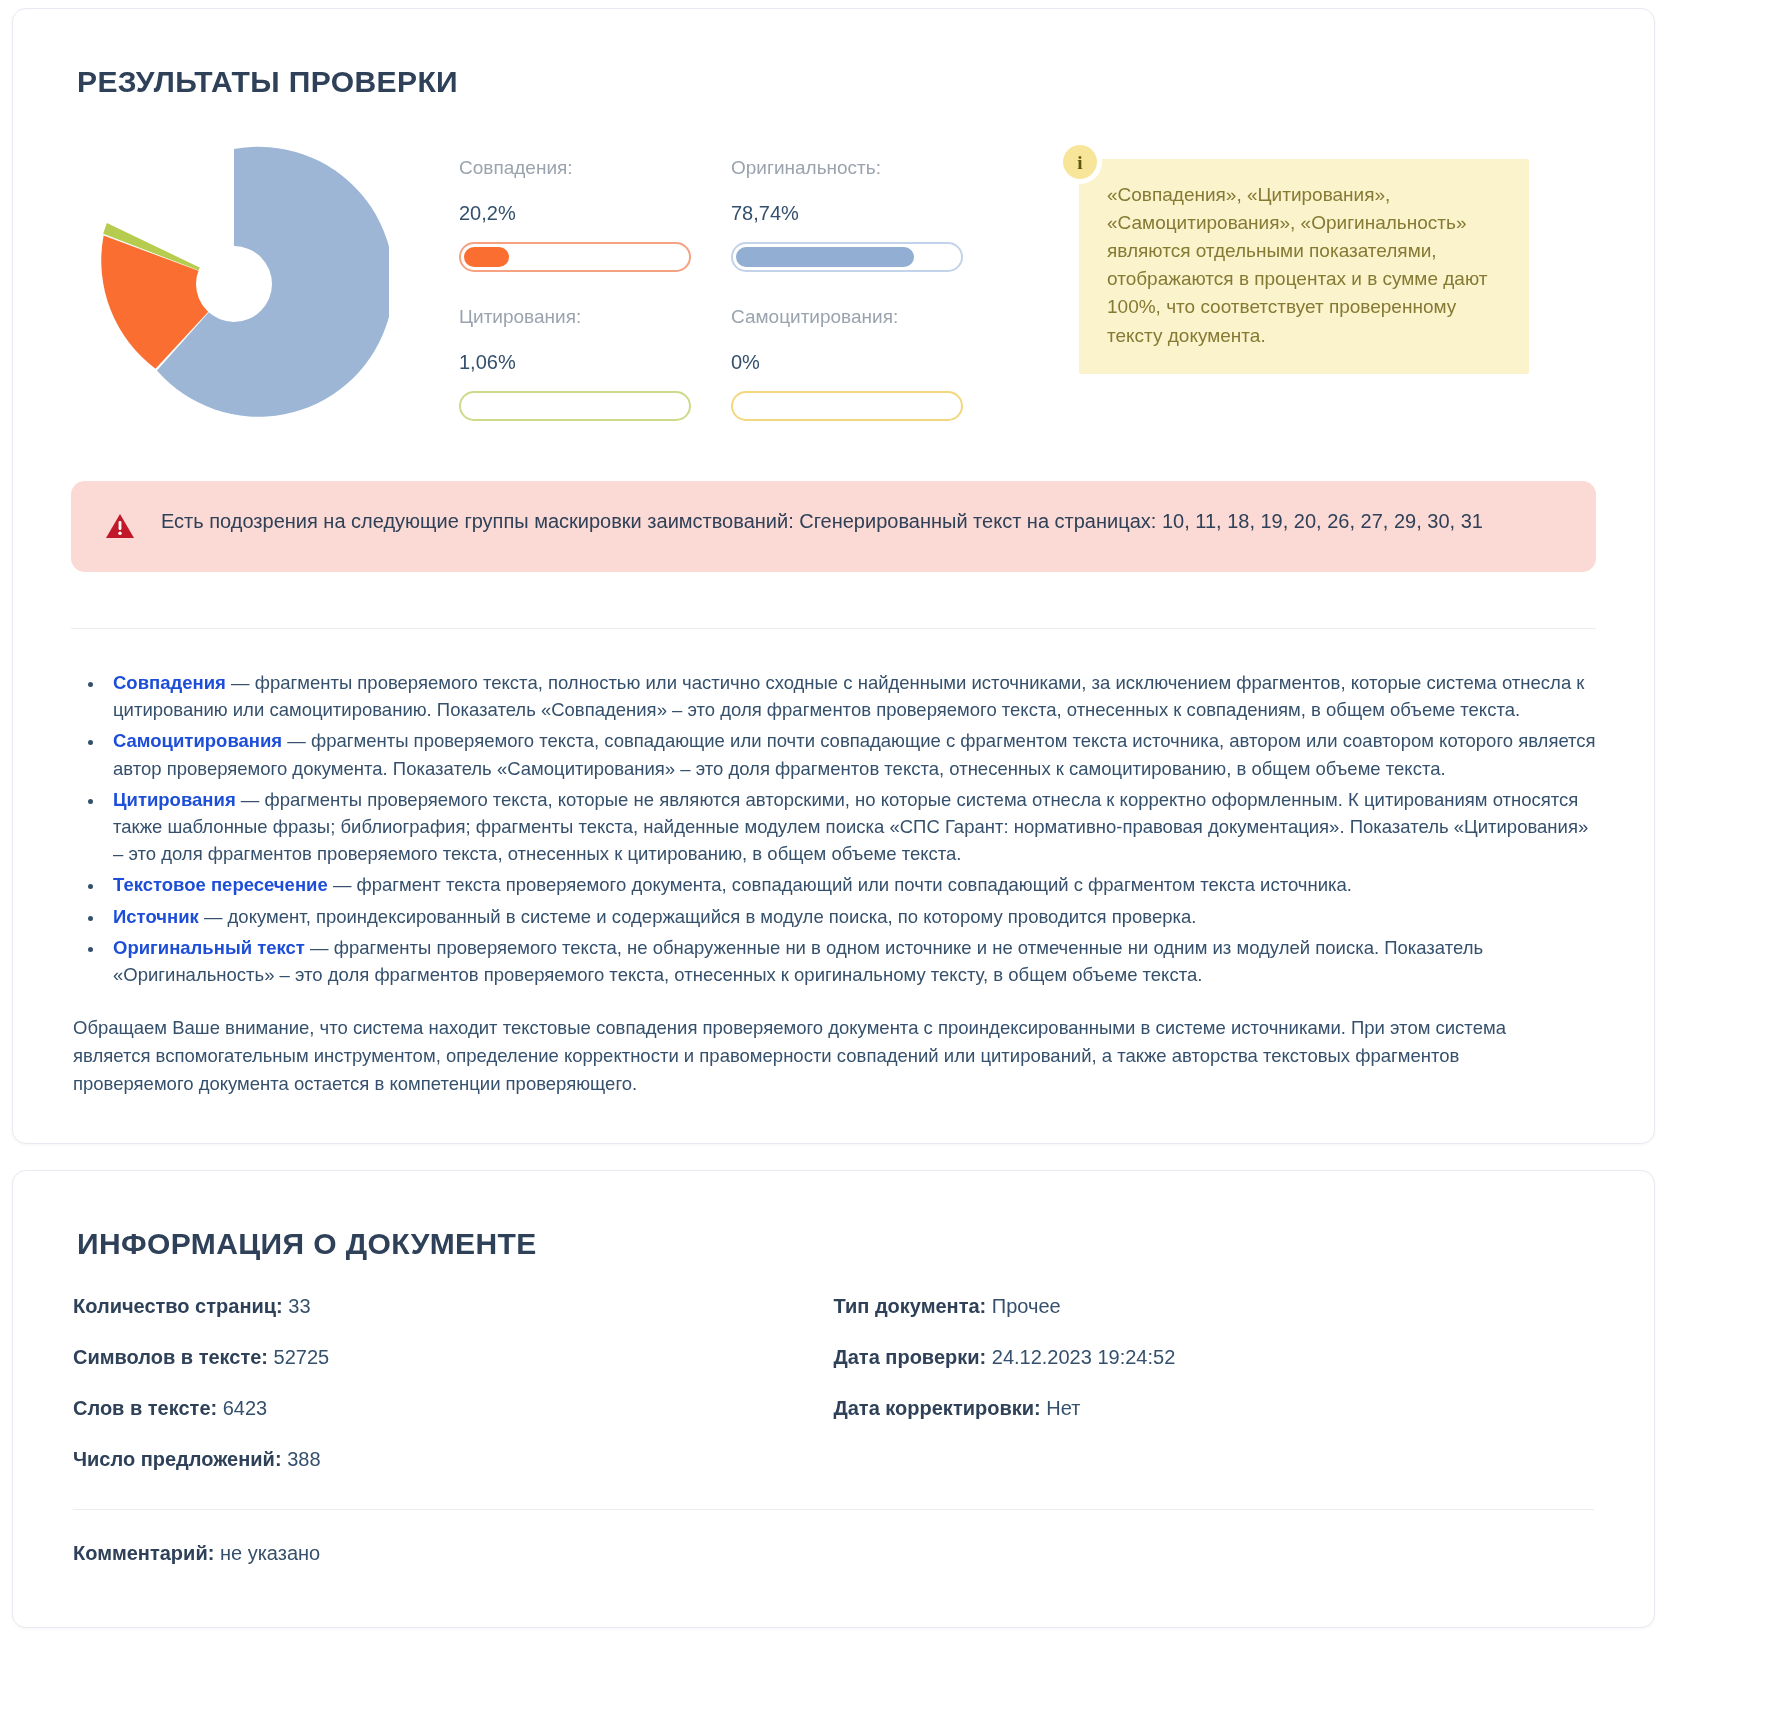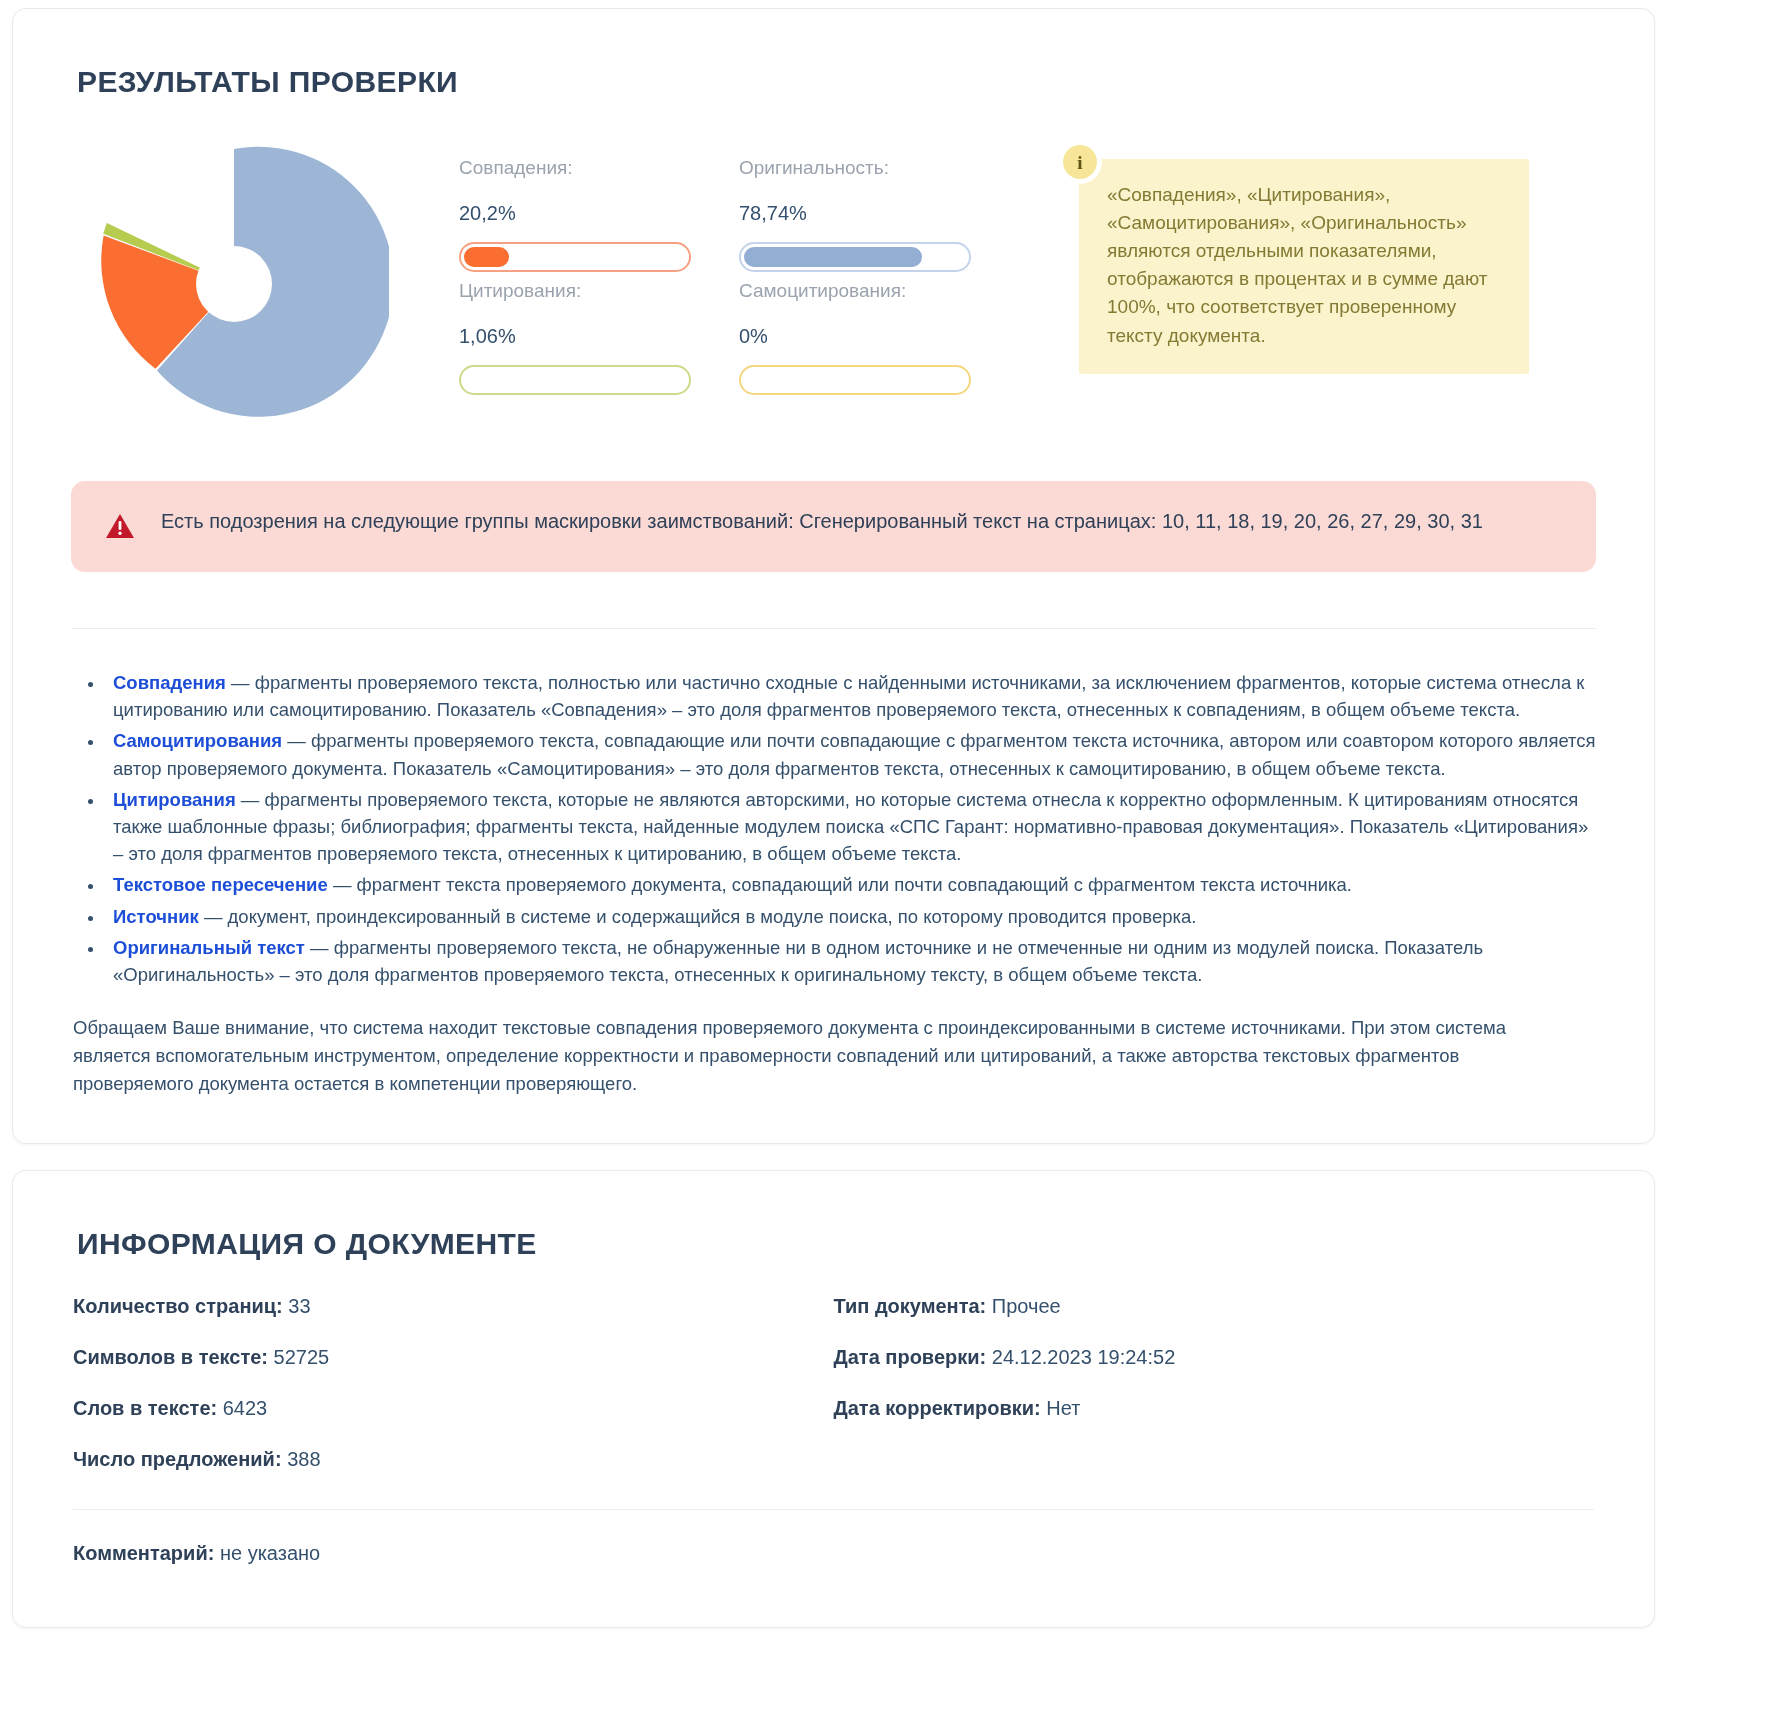--- a/index.html
+++ b/index.html
@@ -47,21 +47,20 @@
   .donut { display:block; }
 
   .metrics {
     display: grid;
     grid-template-columns: 272px 272px;
     grid-column-gap: 0px;
     grid-row-gap: 34px;
     padding-top: 24px;
     padding-left: 60px;
     min-width: 620px;
-    gap: 8px;
   }
   .metric-label {
     font-size: 19px;
     color: #9aa3ae;
     margin-bottom: 9px;
     white-space: nowrap;
   }
   .metric-value {
     font-size: 20px;
     color: #33506e;

